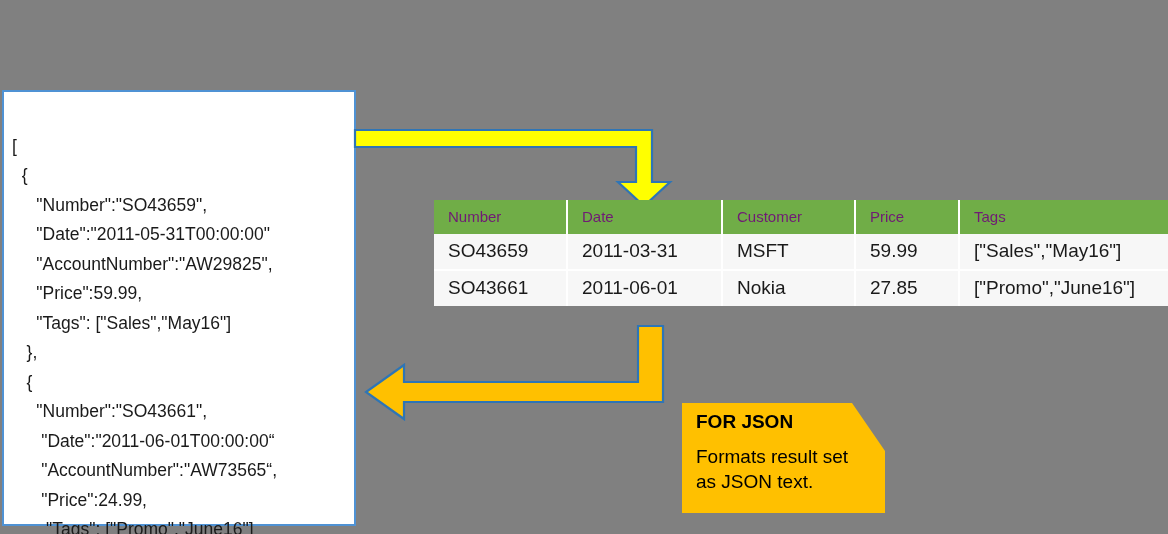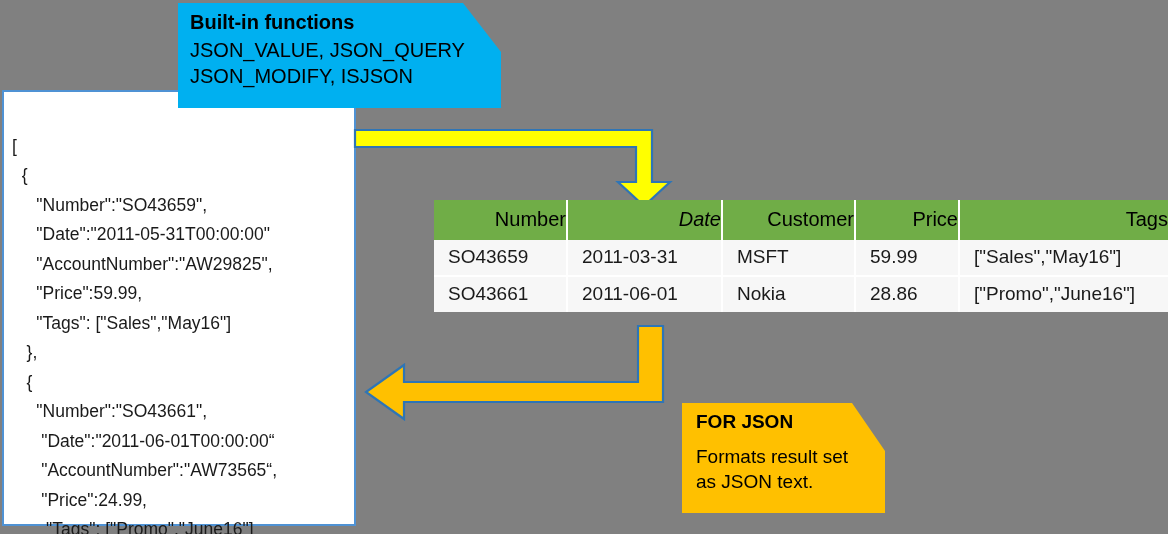--- a/index.html
+++ b/index.html
@@ -135,45 +135,45 @@
   .result-table {
     position: absolute;
     left: 434px;
     top: 200px;
     width: 734px;
     border-collapse: collapse;
     table-layout: fixed;
   }
   .result-table th {
     background: #70ad47;
-    color: #000000;
+    color: #701a75;
     font-weight: normal;
-    font-size: 20px;
-    text-align: right;
+    font-size: 15px;
+    text-align: left;
     padding: 8px 0 9px 14px;
     border-right: 2px solid #ffffff;
     height: 34px;
     box-sizing: border-box;
   }
   .result-table th:last-child { border-right: none; }
   .result-table td {
     background: #f7f7f7;
     color: #1a1a1a;
     font-size: 19px;
     text-align: left;
     padding: 6px 0 7px 14px;
     border-right: 2px solid #ffffff;
     border-bottom: 2px solid #ffffff;
     height: 33px;
     box-sizing: border-box;
   }
   .result-table td:last-child { border-right: none; }
   .result-table tr:last-child td { border-bottom: none; }
   .col-number  { width: 133px; }
-  .col-date    { width: 155px; font-style: italic; }
+  .col-date    { width: 155px; }
   .col-customer{ width: 133px; }
   .col-price   { width: 104px; }
   .col-tags    { width: 209px; margin-left: 28px; }
 </style>
 </head>
 <body>
 
 <div id="canvas">
 
   <div class="json-panel">
@@ -188,25 +188,20 @@
    {
      "Number":"SO43661",
       "Date":"2011-06-01T00:00:00“
       "AccountNumber":"AW73565“,
       "Price":24.99,
        "Tags": ["Promo","June16"]
     }
  ]</pre>
   </div>
 
-  <div class="callout callout-blue">
-    <div class="ttl">Built-in functions</div>
-    <div class="bdy">JSON_VALUE, JSON_QUERY
-JSON_MODIFY, ISJSON</div>
-  </div>
 
 
   <div class="callout callout-orange">
     <div class="ttl">FOR JSON</div>
     <div class="bdy">Formats result set
 as JSON text.</div>
   </div>
 
   <svg class="arrow-svg arrow-down" width="330" height="82" viewBox="0 0 330 82">
     <polygon points="0,0 297,0 297,52 315,52 289,76 263,52 281,52 281,17 0,17" fill="#ffff00" stroke="#2e75b6" stroke-width="2.2" stroke-linejoin="miter"></polygon>
@@ -231,19 +226,19 @@
         <td>SO43659</td>
         <td>2011-03-31</td>
         <td>MSFT</td>
         <td>59.99</td>
         <td>["Sales","May16"]</td>
       </tr>
       <tr>
         <td>SO43661</td>
         <td>2011-06-01</td>
         <td>Nokia</td>
-        <td>28.86</td>
+        <td>27.85</td>
         <td>["Promo","June16"]</td>
       </tr>
     </tbody>
   </table>
 
 </div>
 
 </body></html>

